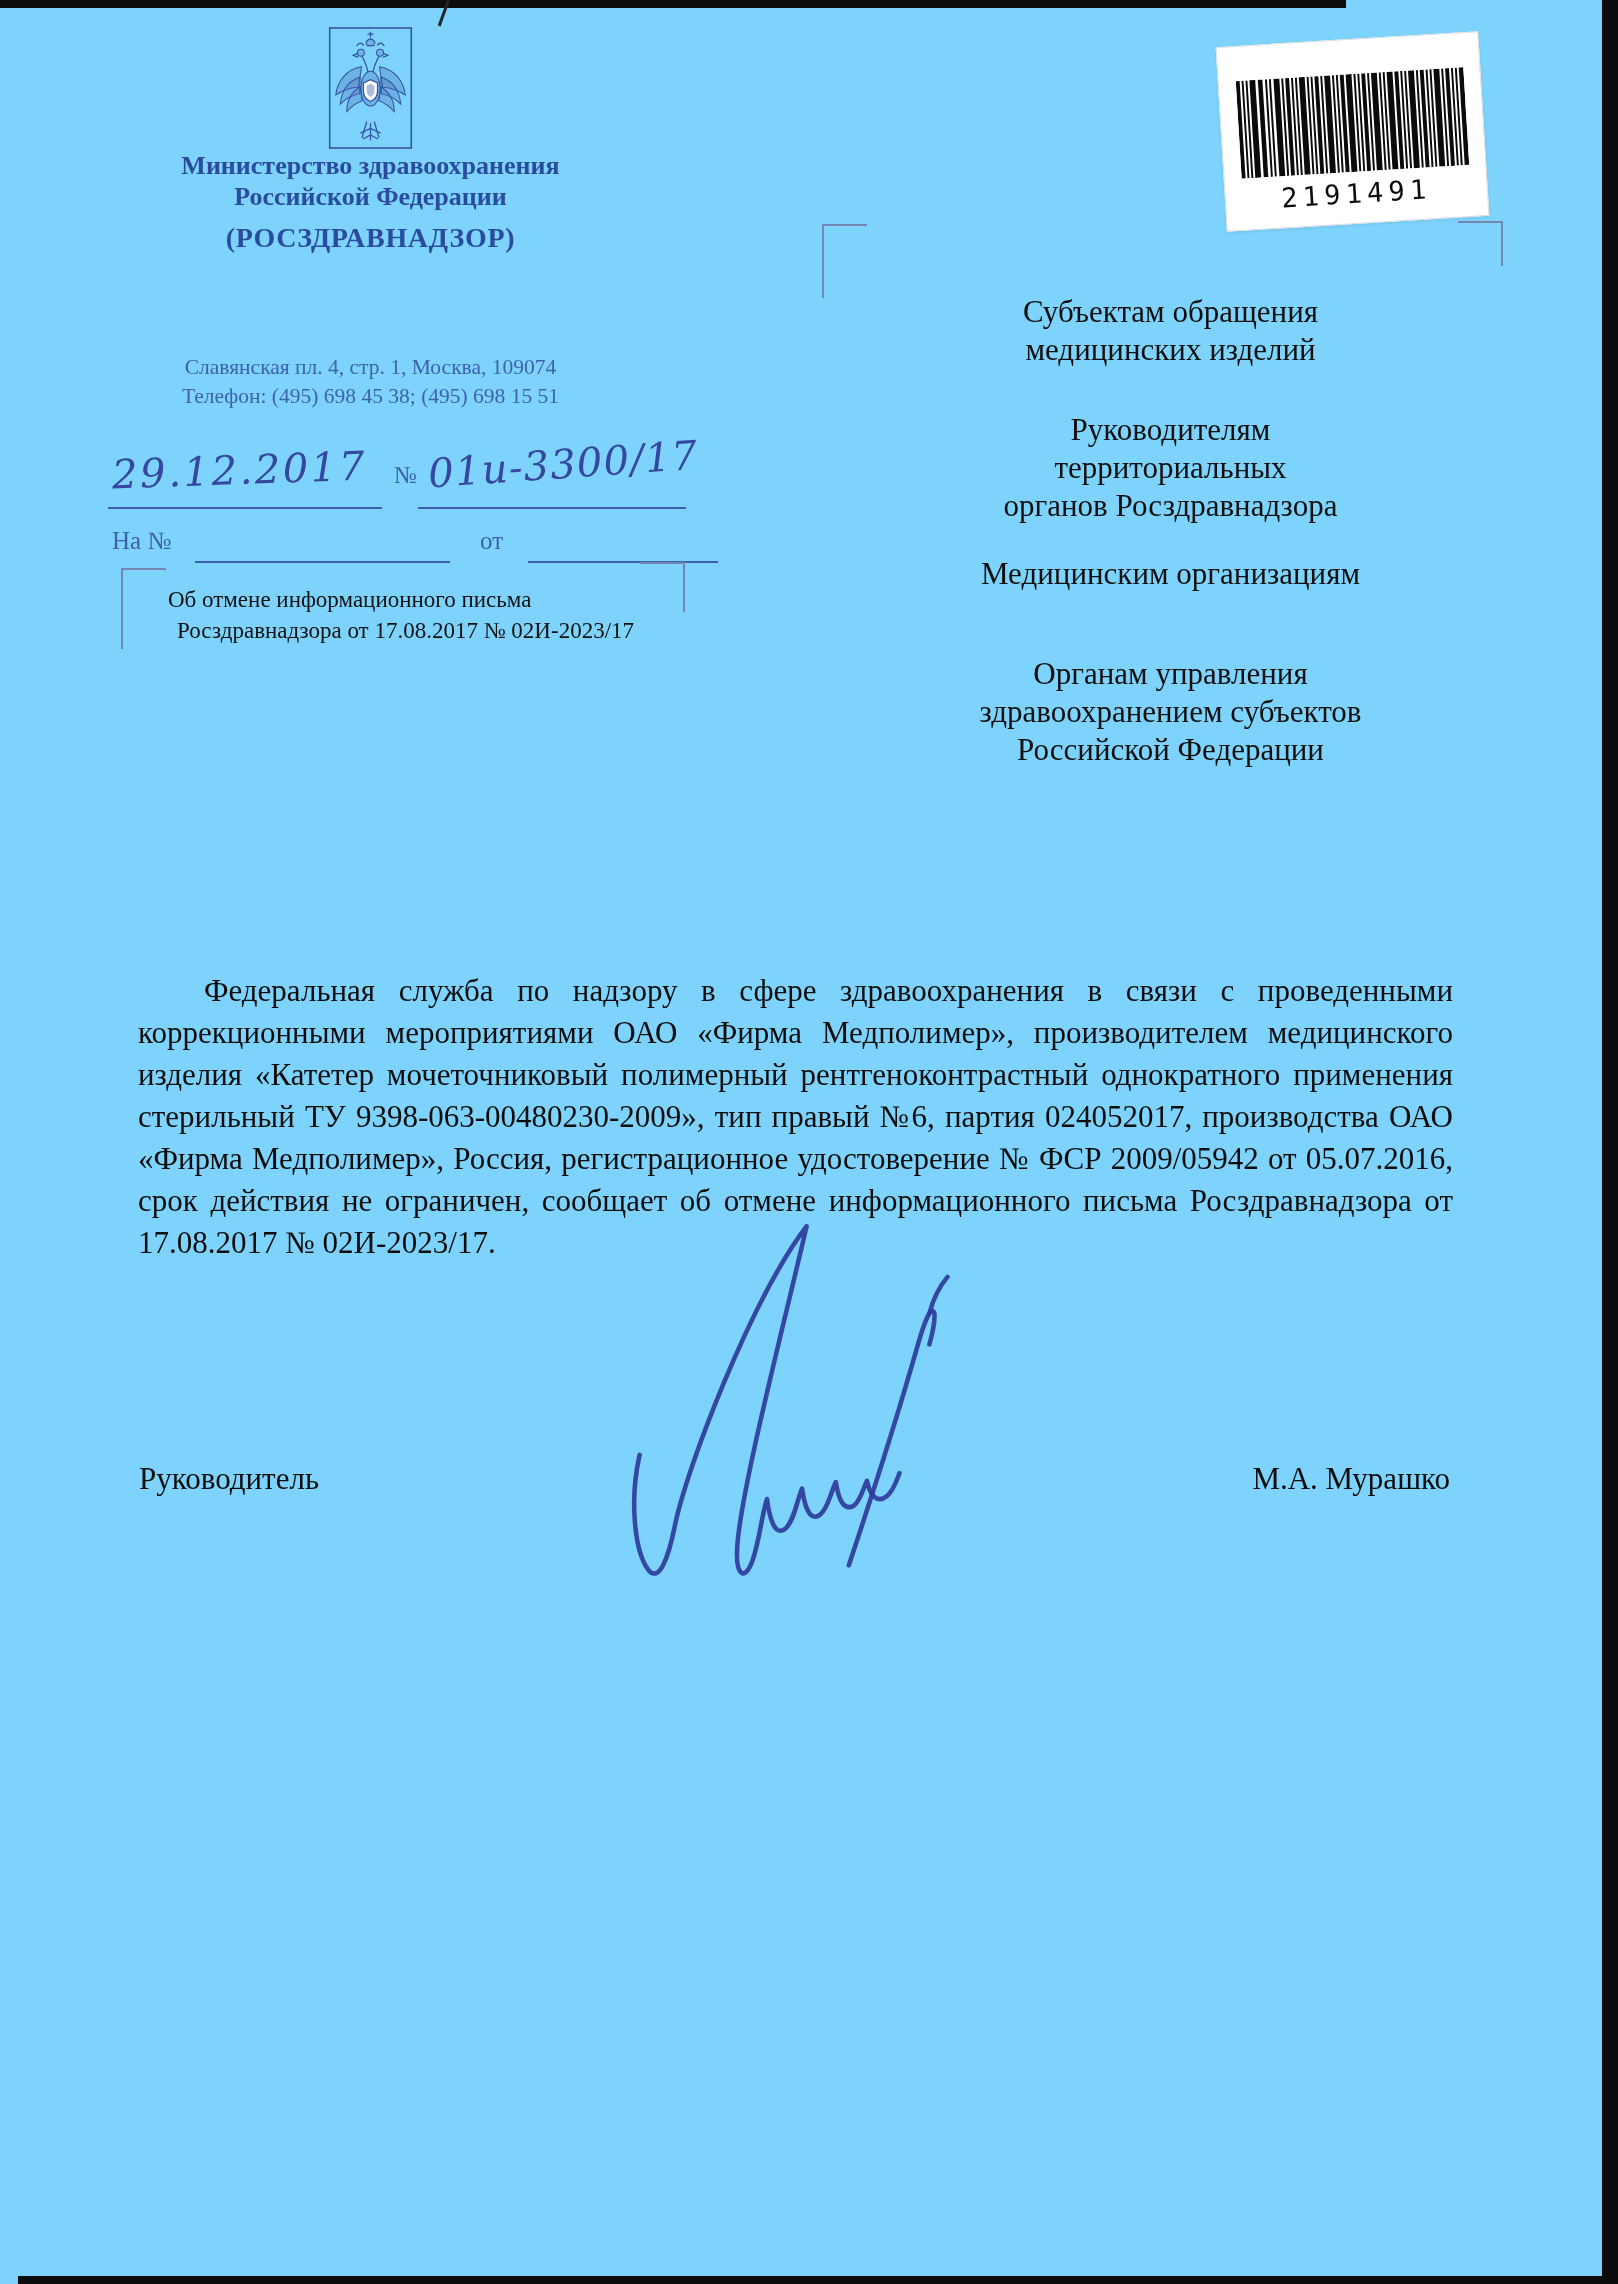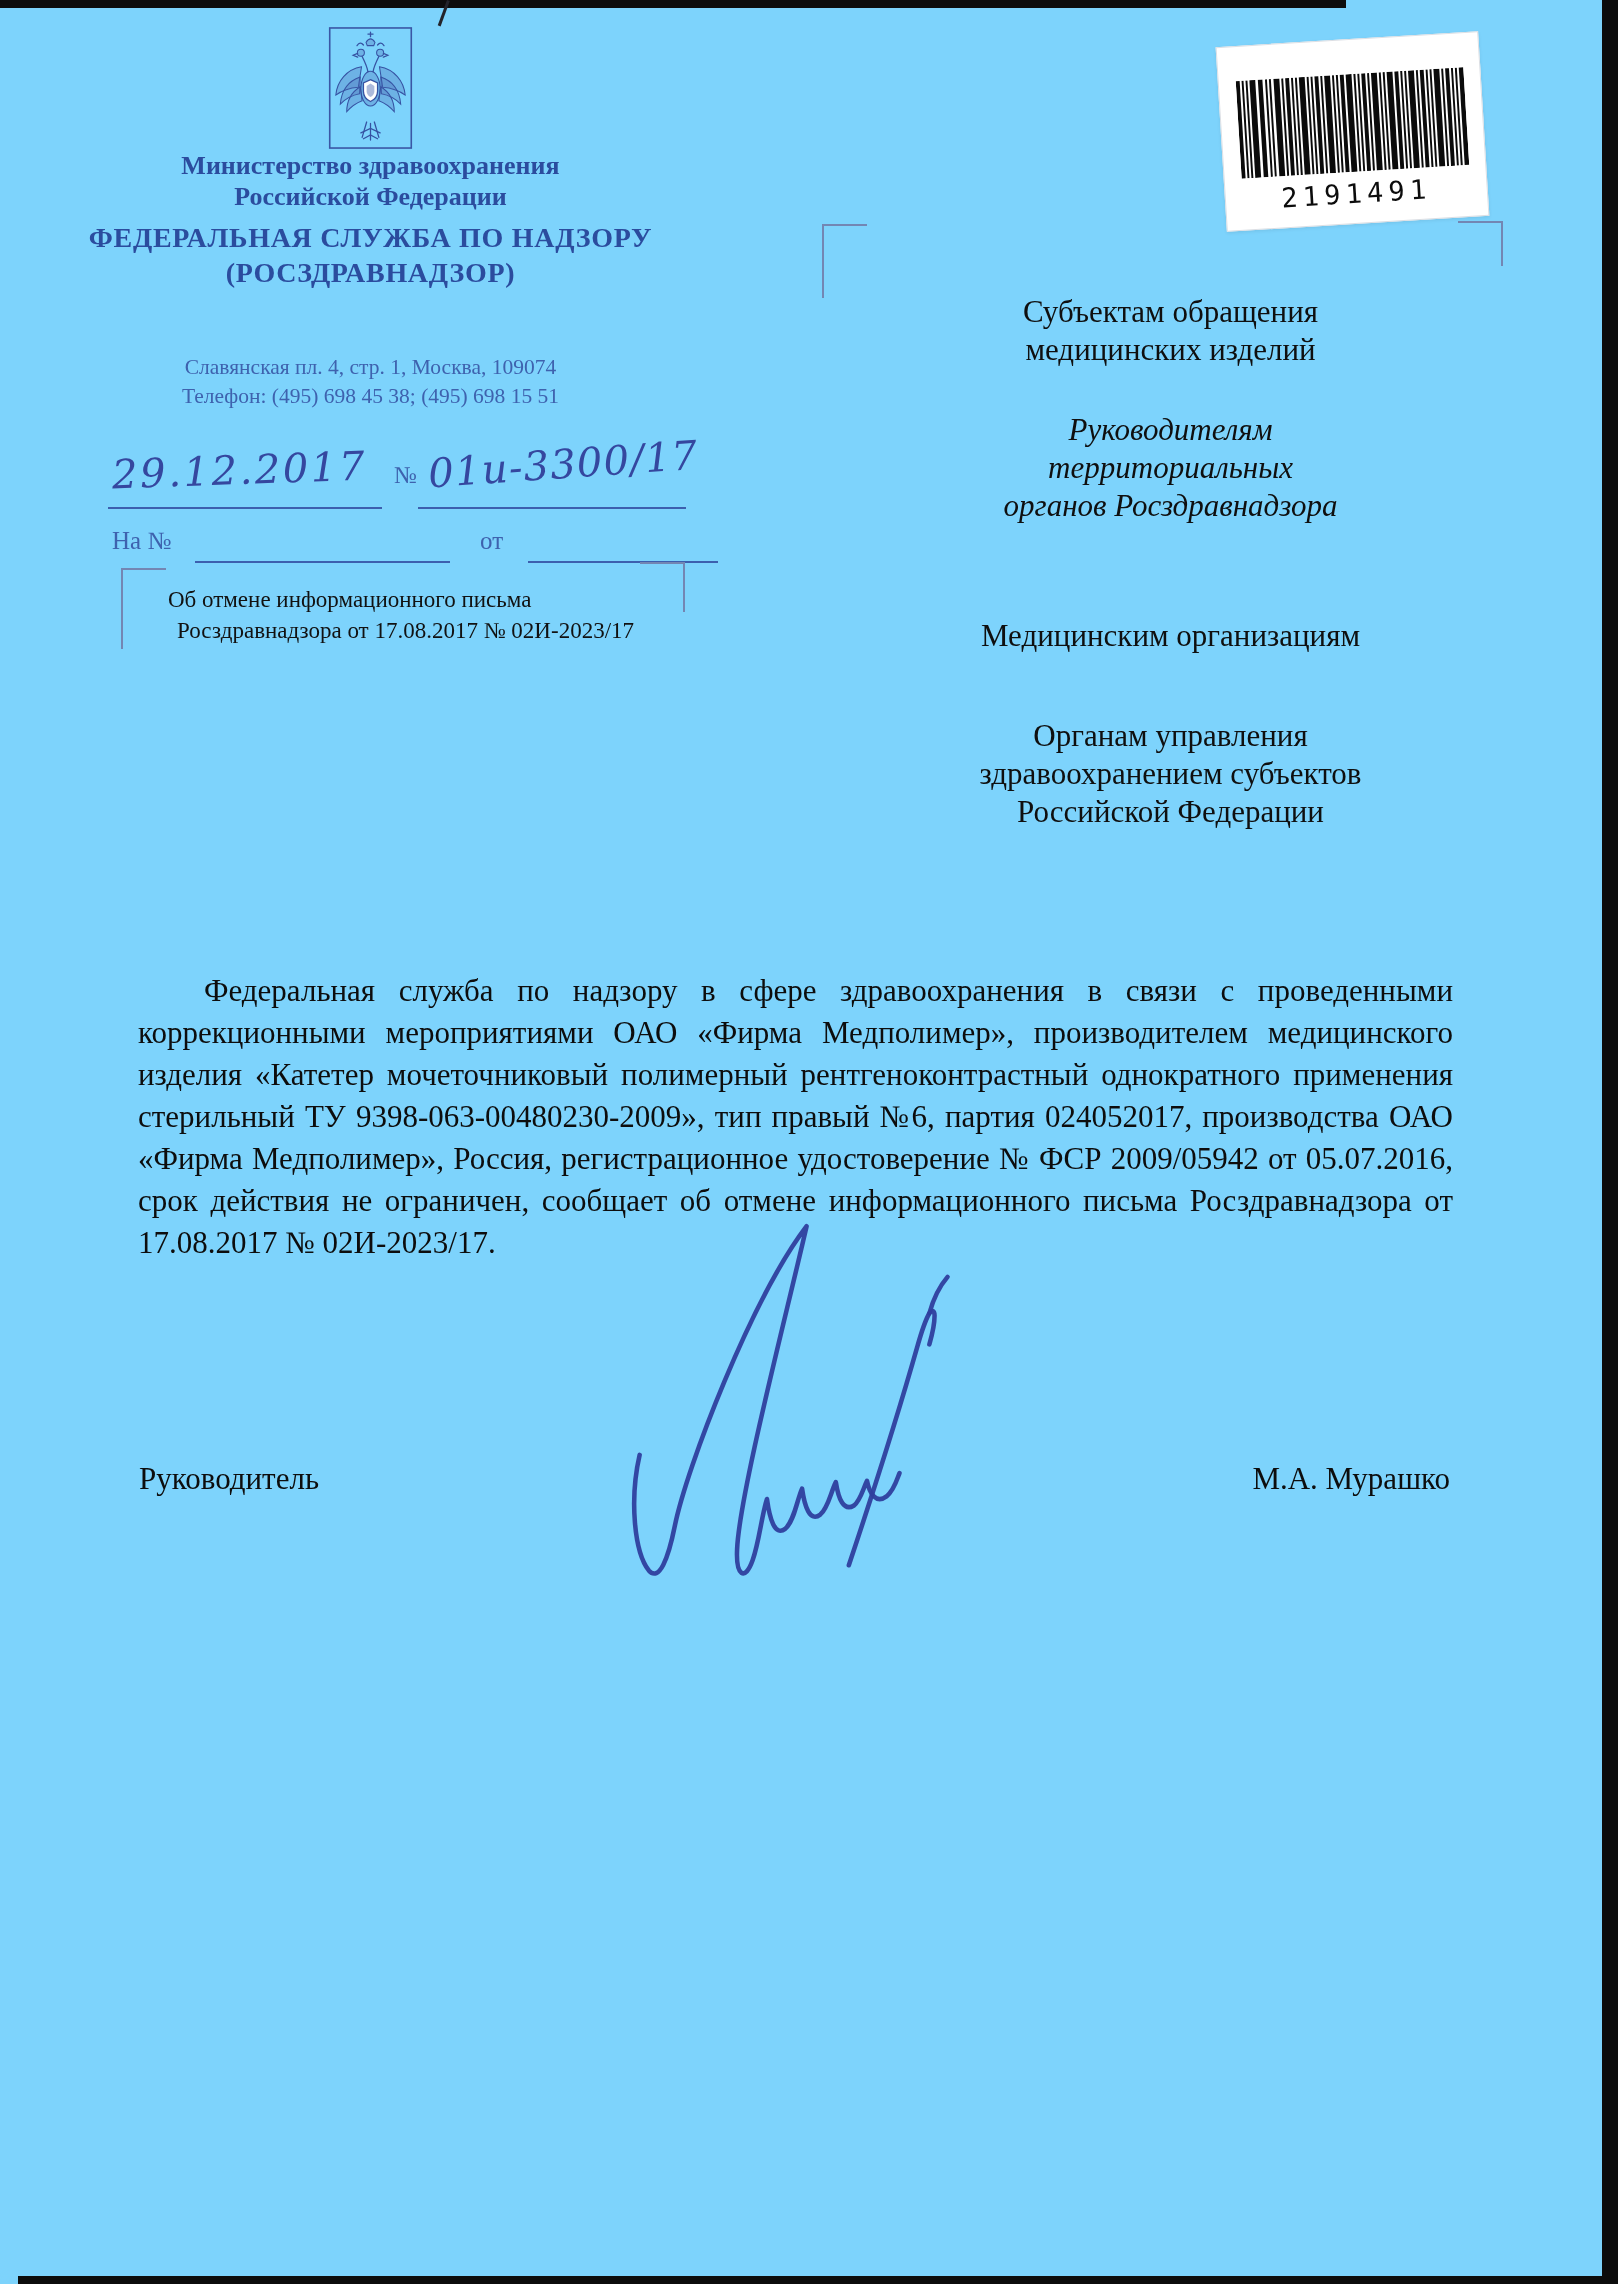--- a/index.html
+++ b/index.html
@@ -55,21 +55,21 @@
     border:0.7px solid #dcdfe4;box-shadow:0 1.3px 3.9px rgba(0,0,0,.08);transform:rotate(-3.5deg);}
   .barcode svg{position:absolute;left:17px;top:34px;}
   .barcode-number{position:absolute;left:0;top:138px;width:100%;text-align:center;
     font-family:"DejaVu Sans Mono",monospace;font-size:27px;letter-spacing:5.2px;color:#0c0c0c;}
 
   
   .recipients{position:absolute;left:857px;top:293px;width:627px;text-align:center;
     color:#0f0f0f;font-size:31px;line-height:38px;}
   .recipients .r{margin:0 0 42px 0;}
   .recipients .r + .r{margin-top:0;}
-  .recipients .r2{margin-bottom:92px;font-style:italic;}
+  .recipients .r2{margin-bottom:30px;}
   .recipients .r3{margin-bottom:62px;}
 
   
   .bodytext{position:absolute;left:138px;top:970px;width:1315px;
     font-size:31px;line-height:42px;color:#0d0d0d;text-align:justify;text-indent:66px;}
 
   
   .sig-title{position:absolute;left:139px;top:1461px;font-size:31px;color:#0d0d0d;}
   .sig-name{position:absolute;left:1216px;top:1461px;width:234px;text-align:right;font-size:31px;color:#0d0d0d;}
   .sig-img{position:absolute;left:589px;top:1221px;width:380px;height:380px;}
@@ -107,21 +107,20 @@
       <path class="ln" d="M59 148 L52 172 M65 150 V176 M71 148 L78 172"></path>
       <path class="ln" d="M50 165 L65 158 L80 165 M54 174 L65 168 L76 174"></path>
     </g>
   </svg>
 
   <div class="lh lh-min">
     <div>Министерство здравоохранения</div>
     <div>Российской Федерации</div>
   </div>
   <div class="lh lh-srv">
-    <div>ФЕДЕРАЛЬНАЯ СЛУЖБА ПО НАДЗОРУ</div>
     <div>(РОСЗДРАВНАДЗОР)</div>
   </div>
   <div class="lh lh-adr">
     <div>Славянская пл. 4, стр. 1, Москва, 109074</div>
     <div>Телефон: (495) 698 45 38; (495) 698 15 51</div>
   </div>
 
   <div class="script hand-date">29.12.2017</div>
   <div class="num-sign">№</div>
   <div class="script hand-num">01и-3300/17</div>

